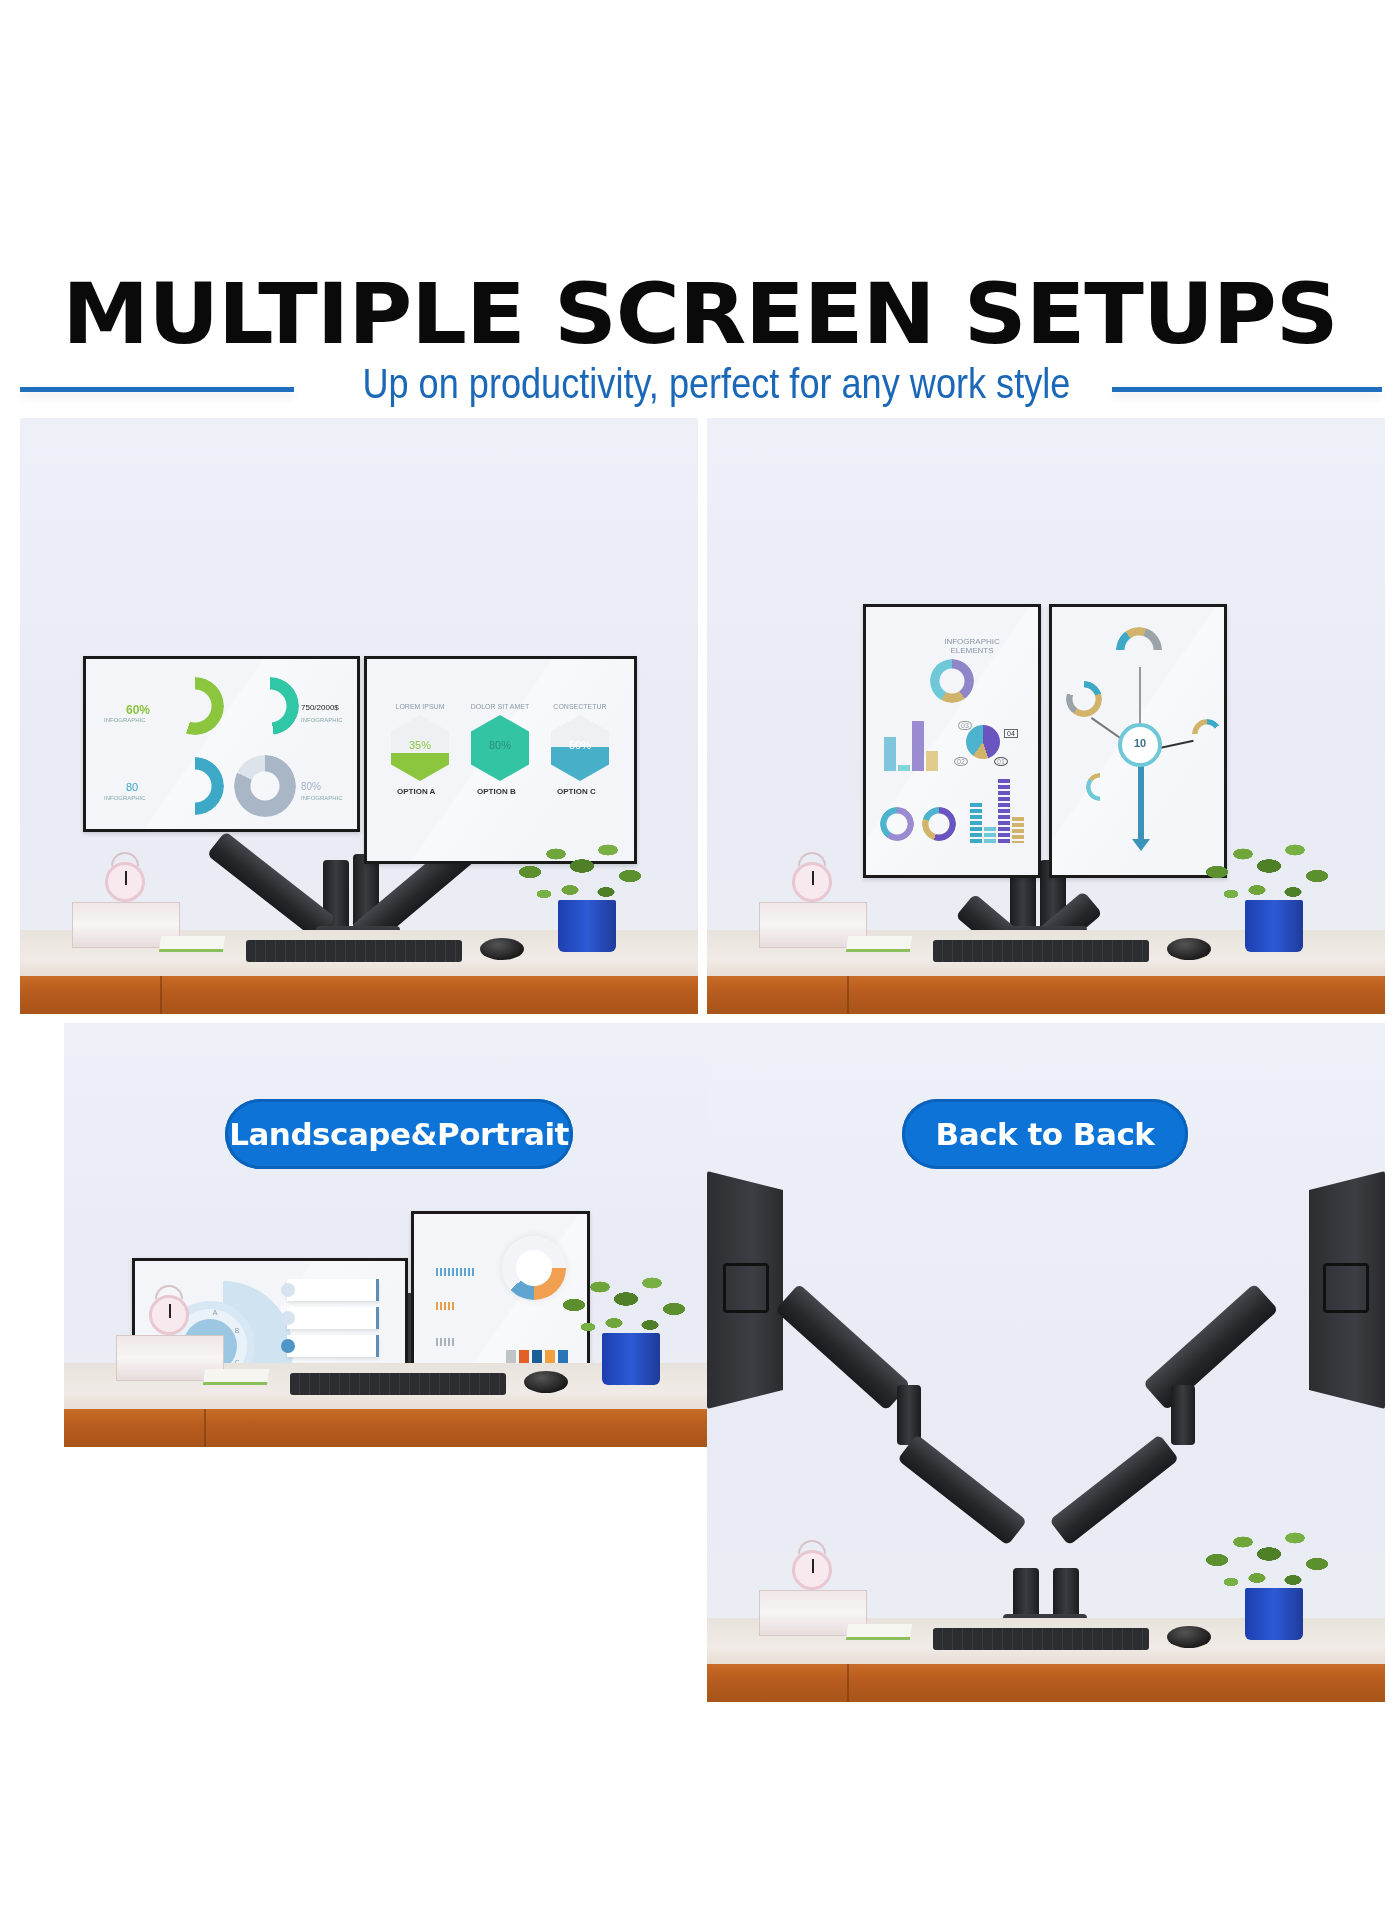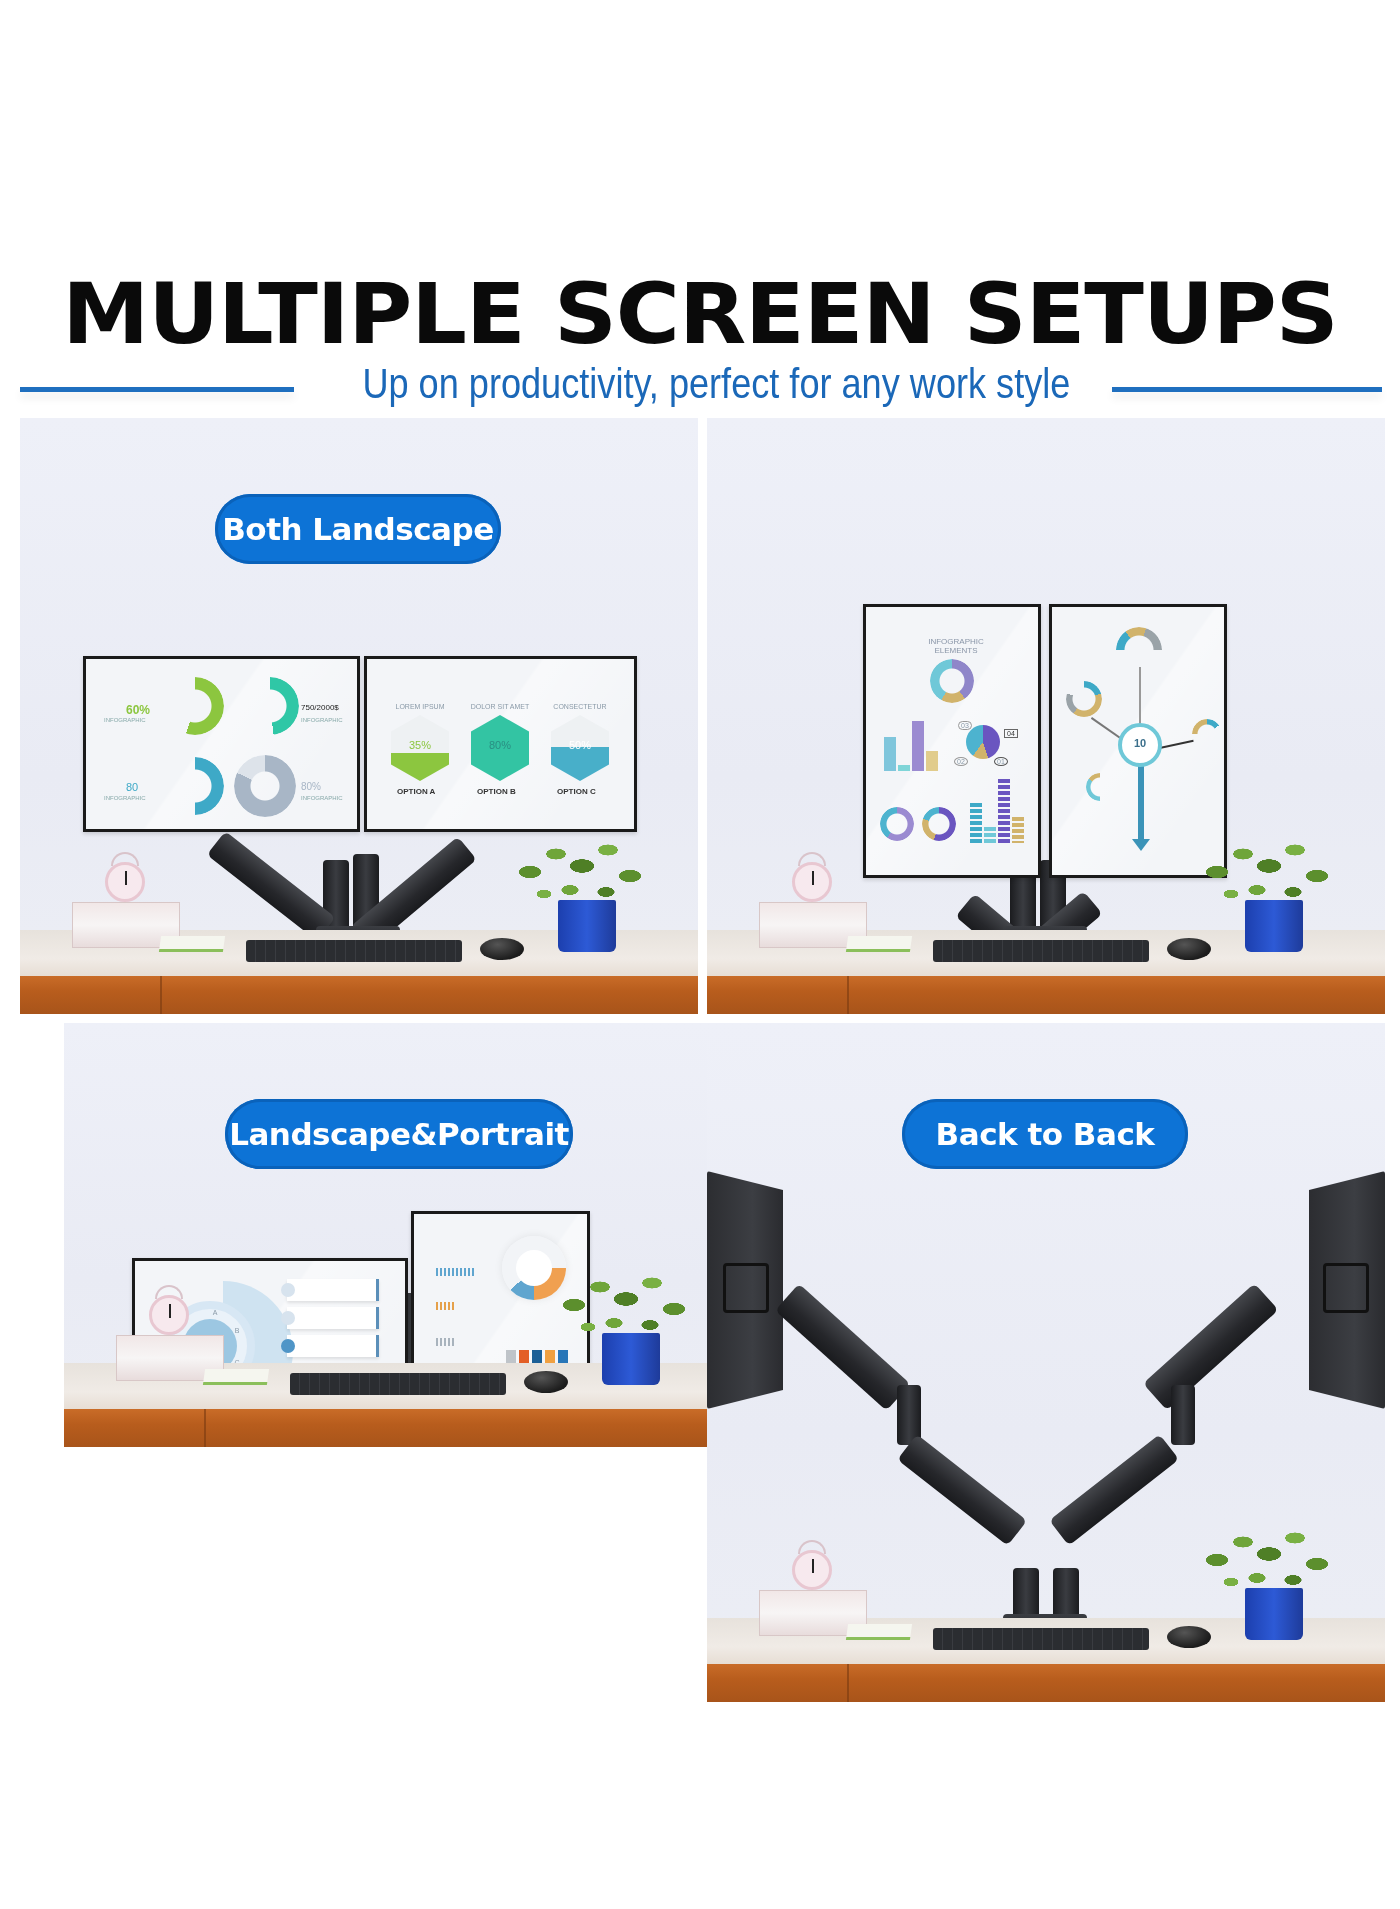--- a/index.html
+++ b/index.html
@@ -92,21 +92,20 @@
 <body>
 
 <div class="title">MULTIPLE SCREEN SETUPS</div>
 <div class="subtitle-row">
   <div class="subtitle-line left"></div>
   <div class="subtitle">Up on productivity, perfect for any work style</div>
   <div class="subtitle-line right"></div>
 </div>
 
 <div class="panel p1">
-  <div class="badge" style="left:195px; width:286px;">Both Landscape</div>
 
   <div class="pole" style="left:303px; bottom:84px; height:70px;"></div>
   <div class="pole" style="left:333px; bottom:84px; height:76px;"></div>
   <div class="arm" style="left:196px; top:410px; width:140px; transform: rotate(38deg);"></div>
   <div class="arm" style="left:340px; top:505px; width:140px; transform: rotate(-40deg);"></div>
   <div class="clamp" style="left:296px;"></div>
 
   <div class="monitor" style="left:63px; top:238px; width:277px; height:176px;">
     <div class="donut" style="left:80px; top:18px; width:58px; height:58px; background: conic-gradient(#8cc63f 0 55%, transparent 55%); -webkit-mask: radial-gradient(circle, transparent 16px, #000 17px); mask: radial-gradient(circle, transparent 16px, #000 17px);"></div>
     <div class="pct" style="left:40px; top:44px; color:#8cc63f; font-size:12px;font-weight:bold;">60%</div>
@@ -118,21 +117,21 @@
 
     <div class="donut" style="left:80px; top:98px; width:58px; height:58px; background: conic-gradient(#3ea9c7 0 50%, transparent 50%); -webkit-mask: radial-gradient(circle, transparent 16px, #000 17px); mask: radial-gradient(circle, transparent 16px, #000 17px);"></div>
     <div class="pct" style="left:40px; top:122px; color:#3ea9c7; font-size:11px;text-align:center;">80</div>
     <div class="small-label" style="left:18px; top:136px; font-size:6px;">INFOGRAPHIC</div>
 
     <div class="donut" style="left:148px; top:96px; width:62px; height:62px; background: conic-gradient(#a8b6c6 0 82%, #dde3ea 82%); -webkit-mask: radial-gradient(circle, transparent 14px, #000 15px); mask: radial-gradient(circle, transparent 14px, #000 15px);"></div>
     <div class="pct" style="left:215px; top:122px; color:#a8b6c6; font-size:10px;">80%</div>
     <div class="small-label" style="left:215px; top:136px; font-size:6px;">INFOGRAPHIC</div>
   </div>
 
-  <div class="monitor" style="left:344px; top:238px; width:273px; height:176px;">
+  <div class="monitor" style="left:344px; top:238px; width:273px; height:208px;">
     <div class="tiny" style="left:18px; top:44px; width:70px;">LOREM IPSUM</div>
     <div class="tiny" style="left:98px; top:44px; width:70px;">DOLOR SIT AMET</div>
     <div class="tiny" style="left:178px; top:44px; width:70px;">CONSECTETUR</div>
 
     <div class="hex" style="left:24px; top:56px; background: linear-gradient(180deg, #eef1f3 0 58%, #8cc63f 58%); outline: 1px solid #ccc;"></div>
     <div class="hex" style="left:104px; top:56px; background: #33c4a3;"></div>
     <div class="hex" style="left:184px; top:56px; background: linear-gradient(180deg, #eef1f3 0 48%, #48afc9 48%);"></div>
 
     <div class="pct" style="left:38px; top:80px; font-size:11px; color:#8cc63f; width:30px; text-align:center;">35%</div>
     <div class="pct" style="left:118px; top:80px; font-size:11px; color:#2a8f83; width:30px; text-align:center;">80%</div>
@@ -161,21 +160,21 @@
 
 <div class="panel p2">
 
   <div class="pole" style="left:303px; bottom:84px; height:66px;"></div>
   <div class="pole" style="left:333px; bottom:84px; height:70px;"></div>
   <div class="arm" style="left:258px; top:472px; width:60px; transform: rotate(40deg);"></div>
   <div class="arm" style="left:340px; top:508px; width:60px; transform: rotate(-40deg);"></div>
   <div class="clamp" style="left:296px;"></div>
 
   <div class="monitor" style="left:156px; top:186px; width:178px; height:274px;">
-    <div class="tiny" style="left:40px; top:30px; width:100px; font-size:8px; color:#8a96a8;">INFOGRAPHIC ELEMENTS</div>
+    <div class="tiny" style="left:56px; top:30px; width:100px; font-size:8px; color:#8a96a8;">INFOGRAPHIC ELEMENTS</div>
     <div class="donut" style="left:64px; top:52px; width:44px; height:44px; background: conic-gradient(#8f86c9 0 40%, #d1b36b 40% 58%, #6fc8d8 58%); -webkit-mask: radial-gradient(circle, transparent 12px, #000 13px); mask: radial-gradient(circle, transparent 12px, #000 13px);"></div>
     <div style="position:absolute; left:18px; top:110px; width:70px; height:54px;">
       <div class="bar" style="left:0; width:12px; height:34px; background:#7fc6dc;"></div>
       <div class="bar" style="left:14px; width:12px; height:6px; background:#7fd5d8;"></div>
       <div class="bar" style="left:28px; width:12px; height:50px; background:#9b8bd1;"></div>
       <div class="bar" style="left:42px; width:12px; height:20px; background:#e1cc8c;"></div>
     </div>
     <div class="donut" style="left:100px; top:118px; width:34px; height:34px; background: conic-gradient(#6a55c0 0 45%, #d1b36b 45% 60%, #4db3cf 60%);"></div>
     <div class="tiny" style="left:138px; top:122px; width:14px; border:1px solid #666; color:#333;">04</div>
     <div class="tiny" style="left:92px; top:114px; width:14px; border:1px solid #999; border-radius:6px;">03</div>

